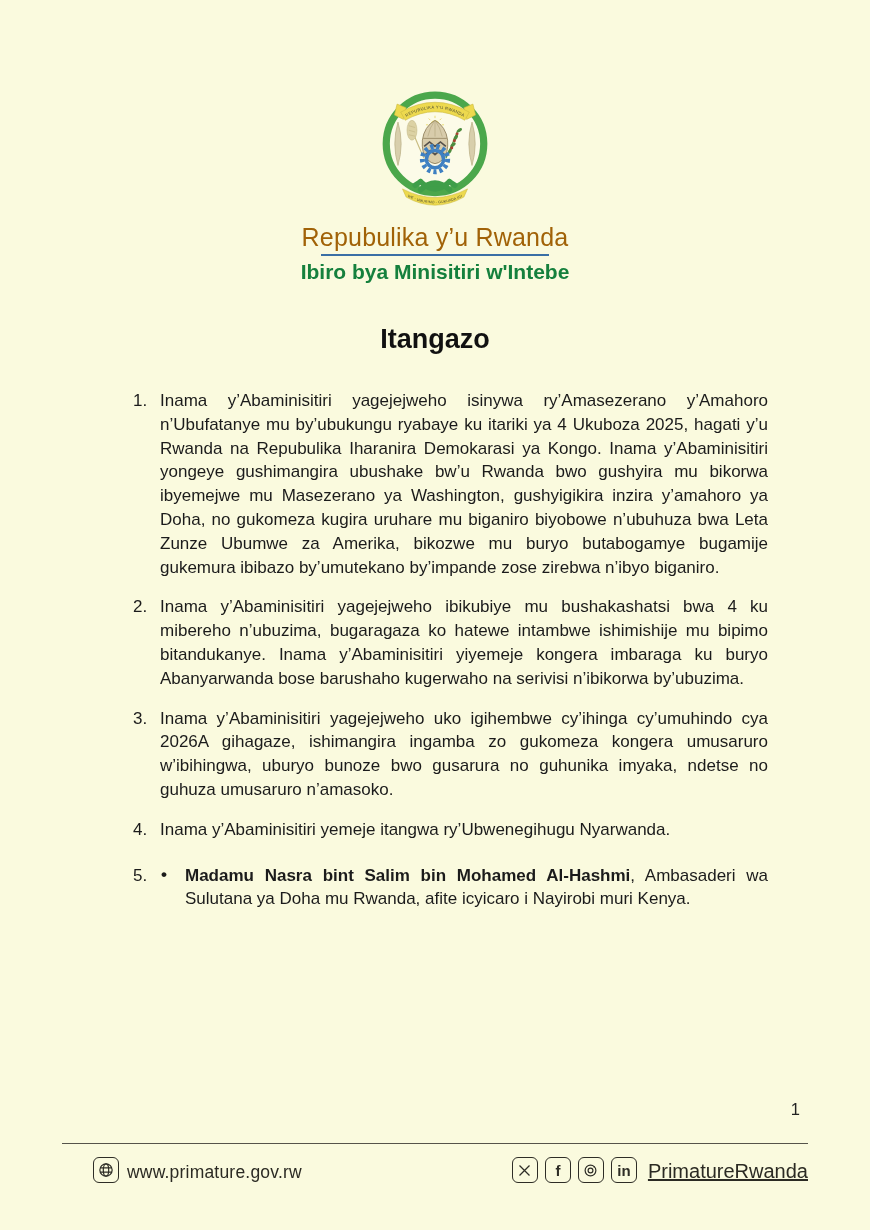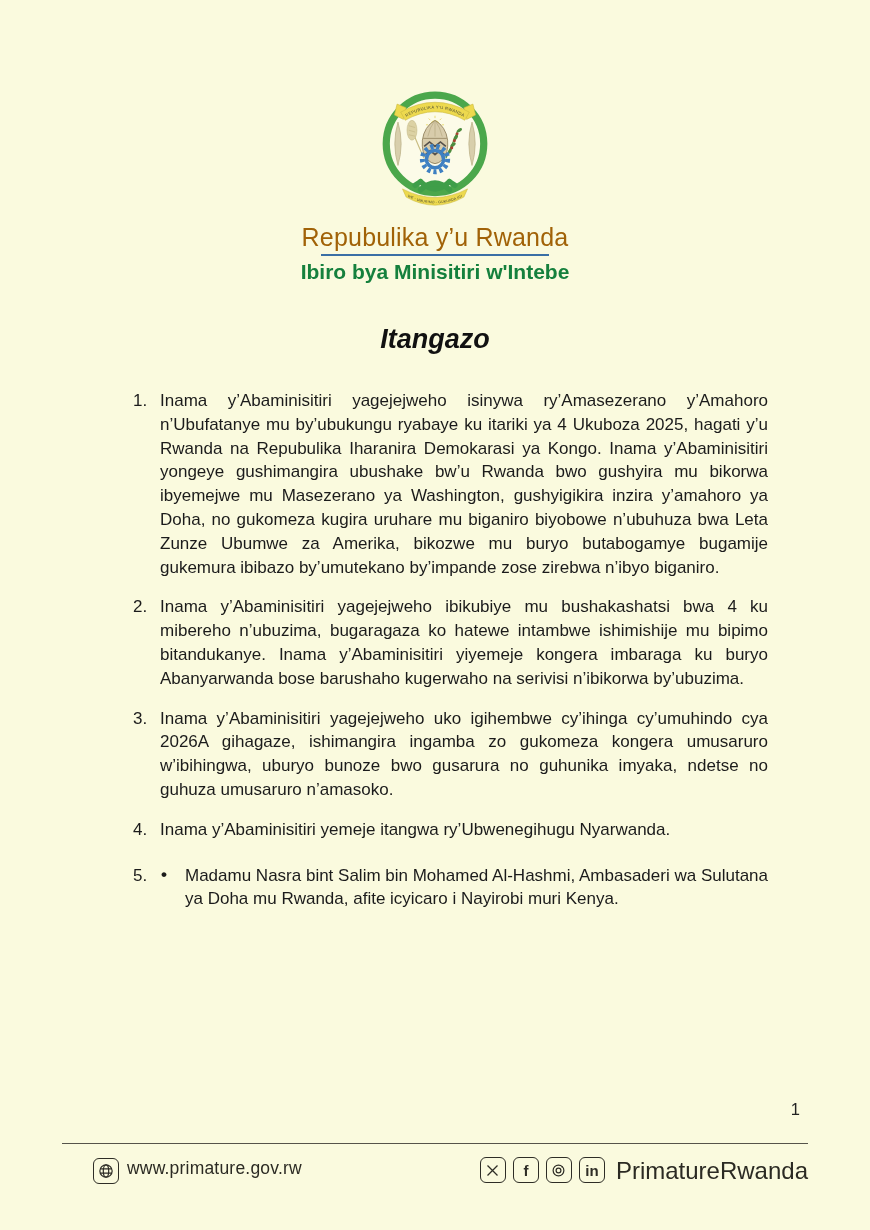--- a/index.html
+++ b/index.html
@@ -23,21 +23,21 @@
   }
   .hdr-divider { width:228px; height:2px; background:#3A6FA5; margin:2px auto 4px; }
   .office {
     font-size:21px; line-height:24px; font-weight:bold;
     color:#15803d;
   }
   
   .doc-title {
     margin-top:40px;
     text-align:center;
-    font-size:27px; font-weight:bold; color:#111;font-style:italic;
+    font-size:27px; font-weight:bold; color:#111;
   }
   .content {
     margin:34px 102px 0 108px;
     font-size:17px; line-height:23.8px;
     text-align:justify;
   }
   .intro { margin-bottom:18px; }
   .items { counter-reset: itm; margin-top:16px; }
   .item {
     position:relative;
@@ -53,49 +53,49 @@
   .sub-bullet {
     position:relative;
     padding-left:25px;
     margin-top:22px;
   }
   .sub-bullet::before {
     content:"\2022";
     position:absolute; left:1px; top:-1px;
     font-weight:bold;
   }
-  .bold { font-weight:normal; }
+  .bold { font-weight:bold; }
   
   .page-number {
     position:absolute; top:1100px; right:70px;
     font-size:16.5px; color:#222;
   }
   
   .footer {
     position:absolute; left:62px; right:62px; top:1143px;
     border-top:1.5px solid #55534a;
     padding-top:13px;
     display:flex; justify-content:space-between; align-items:center;
     color:#2B2A23;
   }
-  .footer-left, .footer-right { display:flex; align-items:flex-start; gap:8px;padding-left:31px; }
+  .footer-left, .footer-right { display:flex; align-items:flex-end; gap:8px;padding-left:31px; }
   .icon-box {
     width:26px; height:26px;
     border:1.6px solid #2E2D26; border-radius:6px;
     display:flex; align-items:center; justify-content:center;
     flex:0 0 auto;
     color:#2E2D26;
     background:transparent;
     cursor:pointer;
   }
   .icon-box svg { display:block; }
   .icon-letter { font-size:15px; font-weight:bold; line-height:1; font-family:"Liberation Sans",sans-serif; }
   .site-url { font-size:17.5px; letter-spacing:0.2px; cursor:pointer; }
   .social-row { display:flex; gap:7px; align-items:center; }
-  .social-handle { font-size:24px; margin-left:3px; }
+  .social-handle { font-size:20px; margin-left:3px;text-decoration:underline; }
 </style>
 </head>
 <body>
 
 <div class="page">
 
   <div class="header">
 
     <svg class="logo" viewBox="0 0 140 144" aria-hidden="true">
 

